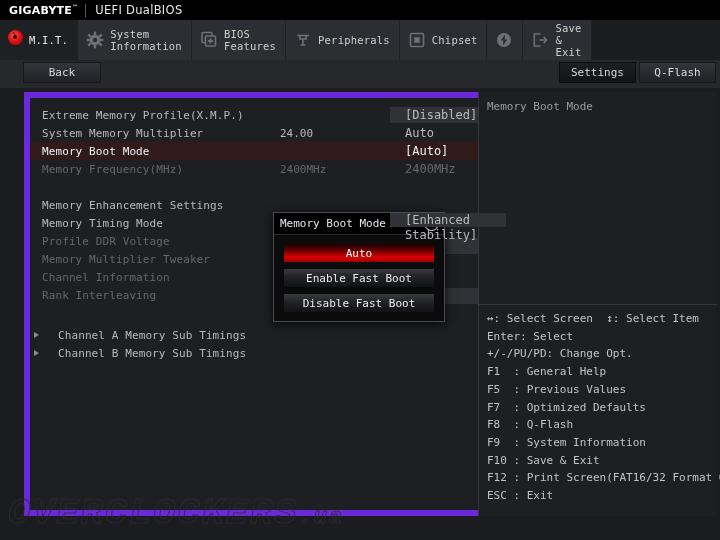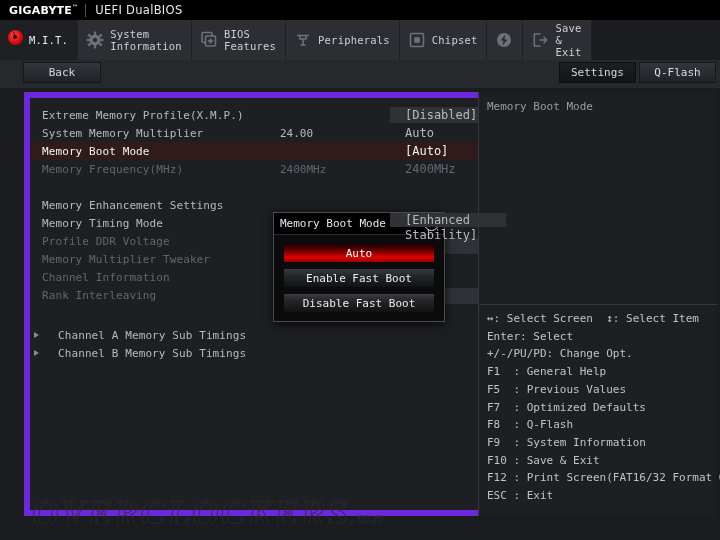--- a/index.html
+++ b/index.html
@@ -175,25 +175,25 @@
     border: 1px solid #0a0a0b;
   }
   .opt.sel {
     background: linear-gradient(#1a0000 0%, #6e0000 40%, #e00000 72%, #990000 100%);
     color: #ffffff;
   }
 
   
   .watermark {
     position: absolute; left: 8px; top: 492px; width: 440px; height: 42px;
-    color: transparent; font-family: Liberation Serif, serif;
+    color: transparent; font-family: Liberation Mono, monospace;
     font-size: 37px; font-weight: bold; font-style: italic;
     letter-spacing: 2px;
     -webkit-text-stroke: 1px #2a2c31;
-    opacity: .85; white-space: nowrap; margin-left: 24px;
+    opacity: .85; white-space: nowrap;
   }
   .watermark .sm { font-size: 22px; }
   .bottombar {
     position: absolute; left: 0; top: 524px; width: 720px; height: 16px;
     background: #1b1c20;
   }
 </style>
 </head>
 <body>
 

